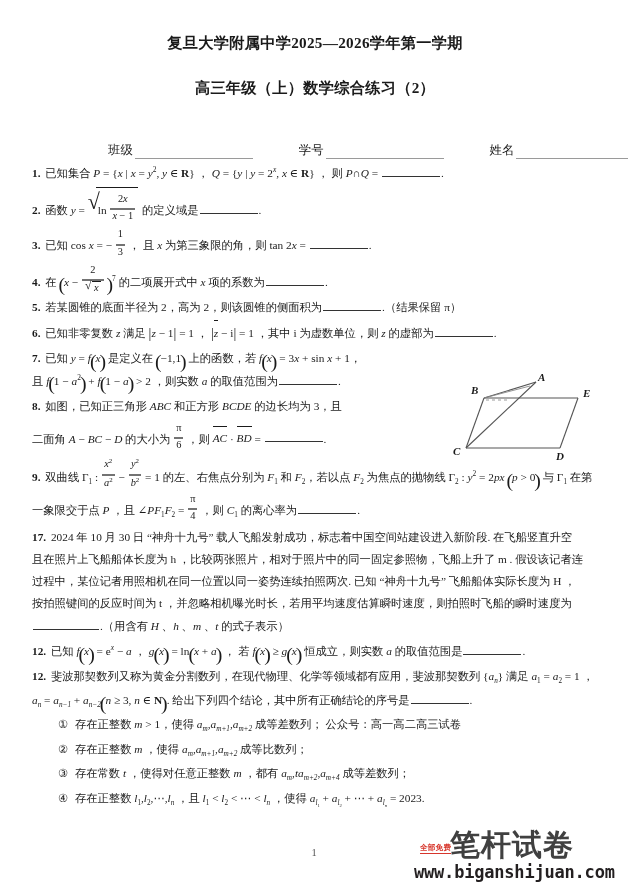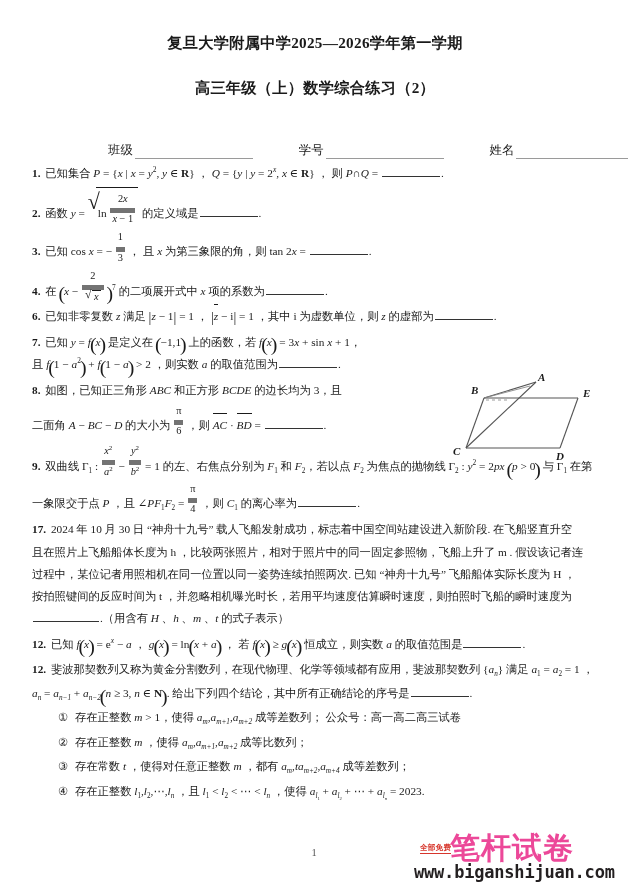--- a/index.html
+++ b/index.html
@@ -102,21 +102,21 @@
 
   .frac {
     display: inline-block;
     vertical-align: -0.52em;
     text-align: center;
     font-size: 0.92em;
     line-height: 1.08;
     margin: 0 1px;
   }
   .frac .nu { display: block; padding: 4px 2px; }
-  .frac .de { display: block; padding: 0 2px; border-top: 5px solid #737373; }
+  .frac .de { display: block; padding: 0 2px; border-top: 2px solid #737373; }
 
   .sqrt {
     display: inline-block;
     position: relative;
     padding-left: 7px;
     margin: 0 1px;
   }
   .sqrt::before {
     content: "\221A";
     position: absolute;
@@ -192,24 +192,24 @@
   }
   .watermark {
     position: absolute;
     right: 18px;
     bottom: 8px;
     width: 196px;
     text-align: center;
     user-select: none;
   }
   .wm-cn {
-    font-family: Liberation Serif, serif;
+    font-family: Liberation Mono, monospace;
     font-size: 30px;
     font-weight: bold;
-    color: #ec4899;
+    color: #404040;
     letter-spacing: 1px;
     line-height: 1.05;
   }
   .wm-url {
     font-family: "DejaVu Sans Mono", monospace;
     font-size: 17px;
     font-weight: bold;
     color: #231f20;
     letter-spacing: -0.2px;
     margin-top: -1px;
@@ -280,20 +280,24 @@
       <span class="blank"></span>.</span>
   </div>
 
   <div class="q">
     <span class="num">4.</span>
     <span>在 <span class="paren-big">(</span><span class="mi">x</span> −
       <span class="frac"><span class="nu">2</span><span class="de"><span class="sqrt"><span class="rad"><span class="mi">x</span></span></span></span></span>
       <span class="paren-big">)</span><sup class="expn">7</sup> 的二项展开式中 <span class="mi">x</span> 项的系数为<span class="blank"></span>.</span>
   </div>
 
+  <div class="q">
+    <span class="num">5.</span>
+    <span>若某圆锥的底面半径为 <span class="mn">2</span>，高为 <span class="mn">2</span>，则该圆锥的侧面积为<span class="blank"></span>.（结果保留 π）</span>
+  </div>
 
   <div class="q">
     <span class="num">6.</span>
     <span>已知非零复数 <span class="mi">z</span> 满足 <span class="abs-bar">|</span><span class="mi">z</span> − <span class="mn">1</span><span class="abs-bar">|</span> = <span class="mn">1</span> ，
       <span class="abs-bar">|</span><span class="vecbar"><span class="mi">z</span></span> − <span class="mop">i</span><span class="abs-bar">|</span> = <span class="mn">1</span> ，其中 <span class="mop">i</span> 为虚数单位，则 <span class="mi">z</span> 的虚部为<span class="blank"></span>.</span>
   </div>
 
   <div class="q">
     <span class="num">7.</span>
     <span>已知 <span class="mi">y</span> = <span class="mi">f</span><span class="paren-big">(</span><span class="mi">x</span><span class="paren-big">)</span> 是定义在 <span class="paren-big">(</span>−<span class="mn">1</span>,<span class="mn">1</span><span class="paren-big">)</span> 上的函数，若 <span class="mi">f</span><span class="paren-big">(</span><span class="mi">x</span><span class="paren-big">)</span> = <span class="mn">3</span><span class="mi">x</span> + <span class="mop">sin</span> <span class="mi">x</span> + <span class="mn">1</span>，</span>

